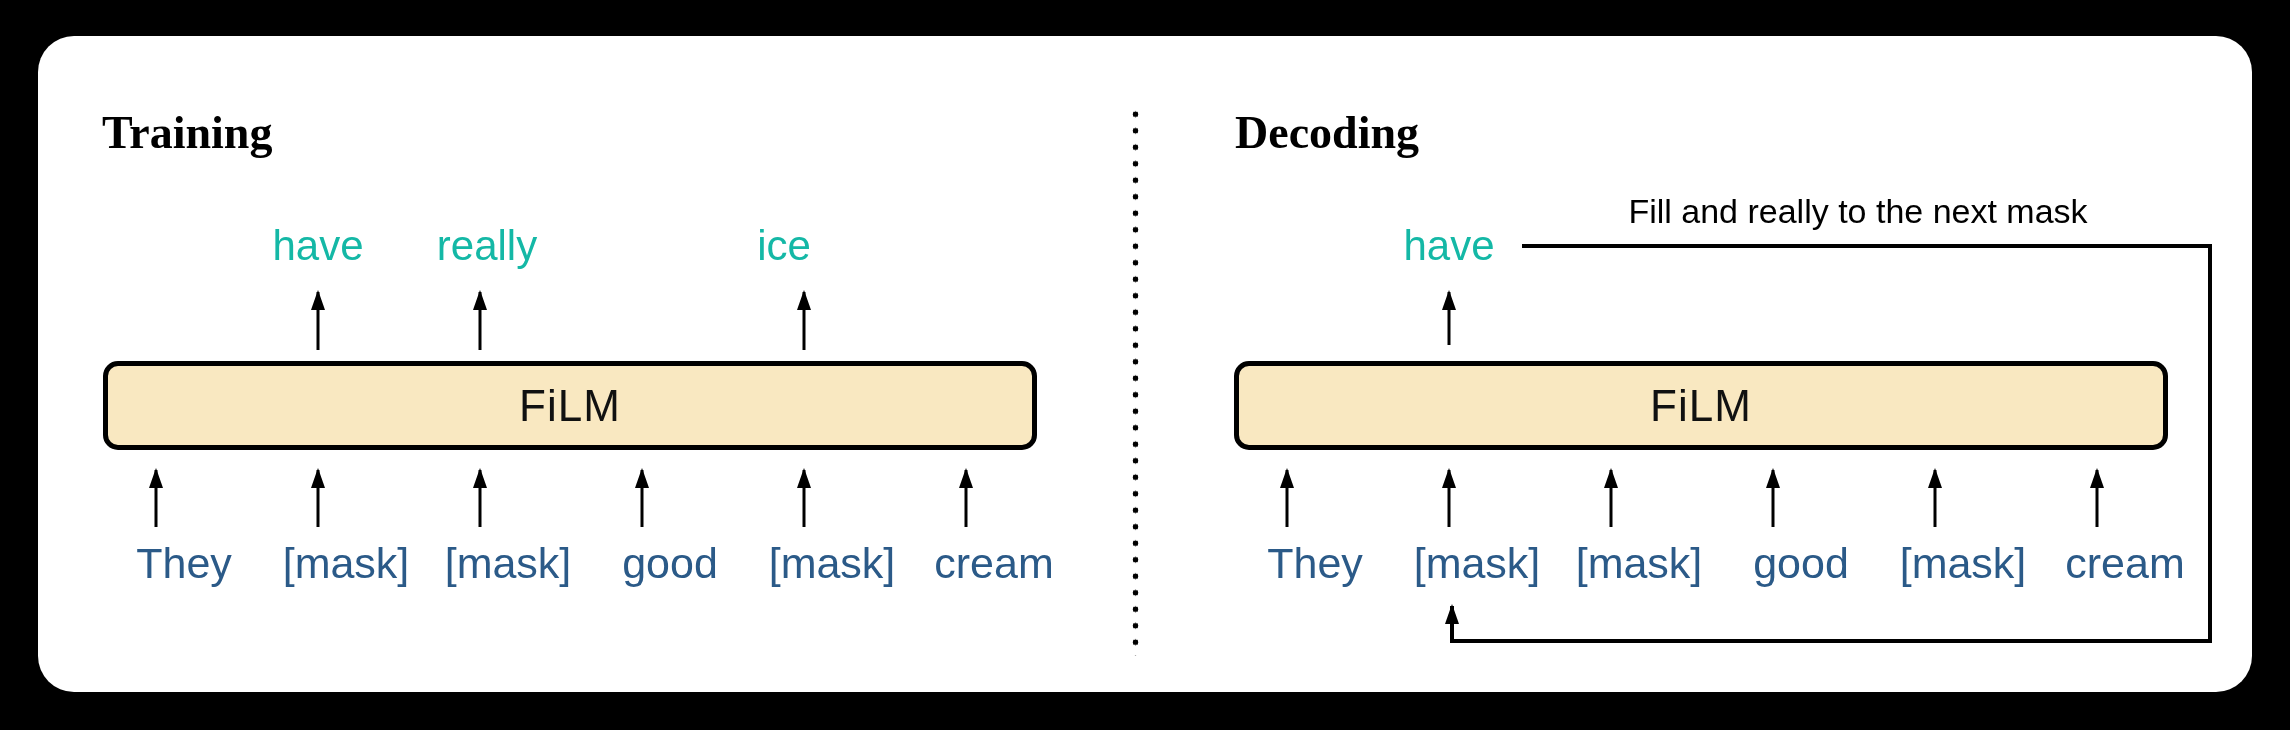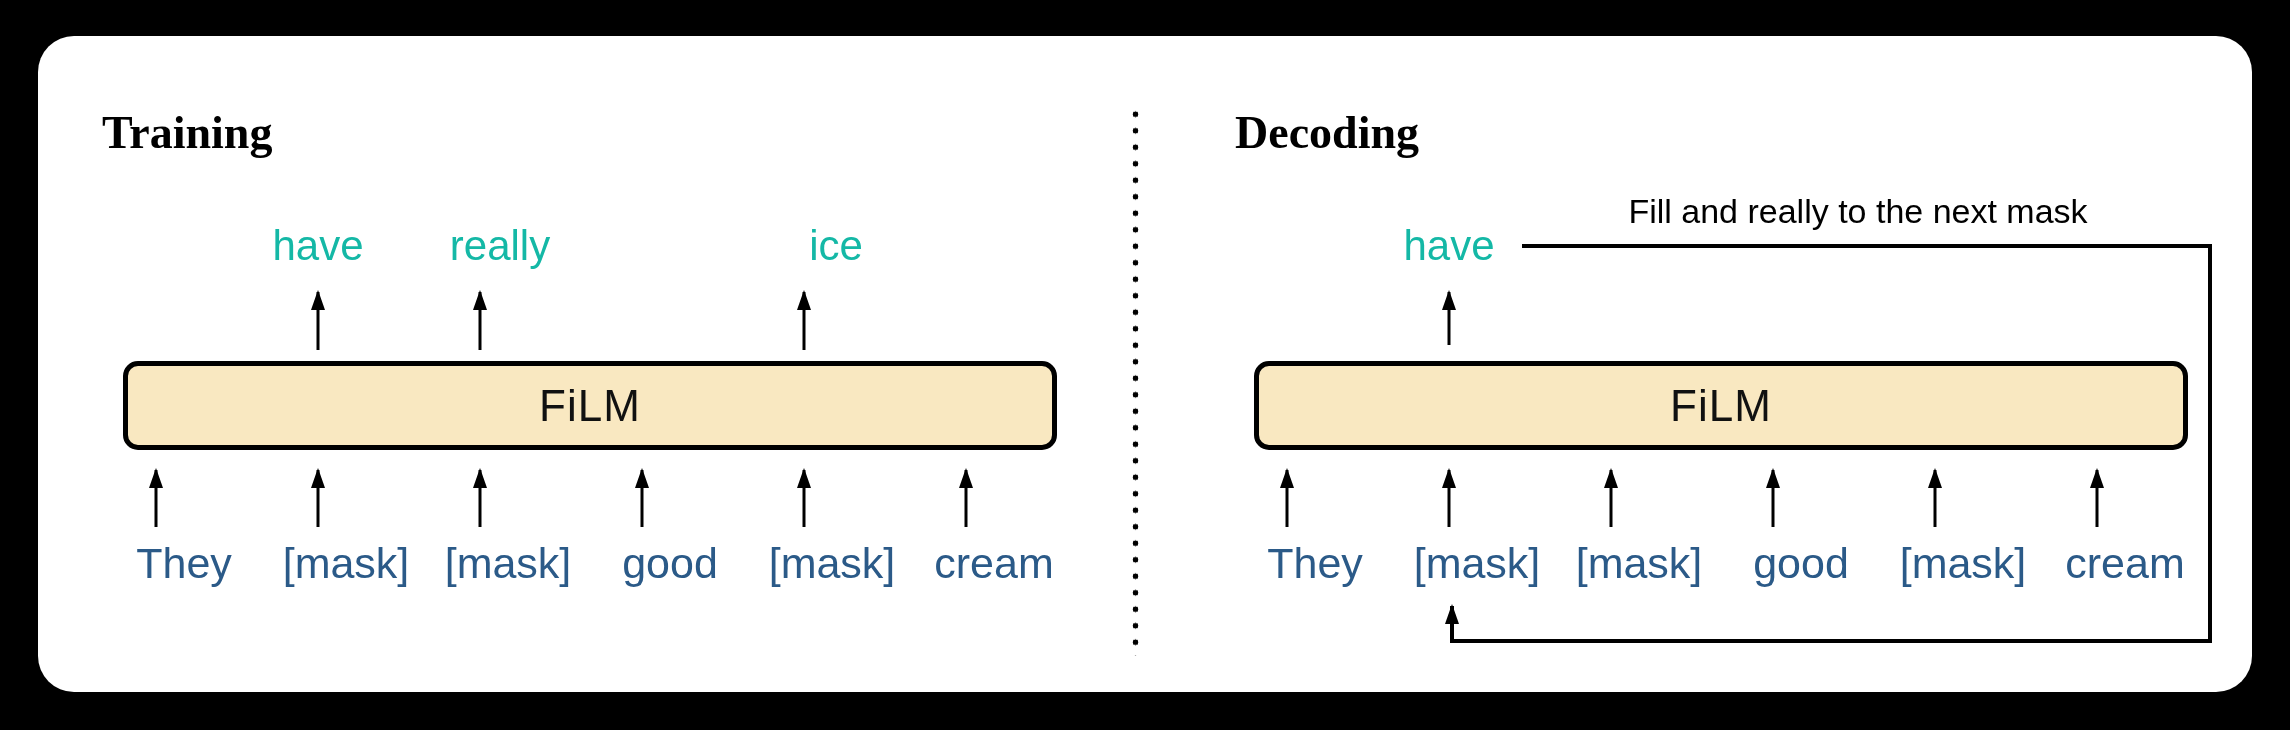--- a/index.html
+++ b/index.html
@@ -53,21 +53,20 @@
     top: 361px;
     width: 934px;
     height: 89px;
     box-sizing: border-box;
     background: #f9e8c1;
     border: 5px solid #000;
     border-radius: 15px;
     display: flex;
     align-items: center;
     justify-content: center;
-    margin-left: 20px;
   }
   .film-box.left  { left: 103px; }
   .film-box.right { left: 1234px; }
   .film-label {
     font-size: 44px;
     color: #111;
     letter-spacing: 1px;
   }
 
   .token {
@@ -108,22 +107,22 @@
 
 <div class="canvas">
   <div class="card"></div>
 
   <div class="divider"></div>
 
   <div class="panel-title title-decoding">Decoding</div>
   <div class="panel-title title-training">Training</div>
 
   <div class="out-word" style="left:318px">have</div>
-  <div class="out-word" style="left:500px">really</div>
-  <div class="out-word" style="left:836px">ice</div>
+  <div class="out-word" style="left:487px">really</div>
+  <div class="out-word" style="left:784px">ice</div>
 
   <div class="film-box left">
     <span class="film-label">FiLM</span>
   </div>
 
   <div class="token" style="left:156px">They</div>
   <div class="token" style="left:318px">[mask]</div>
   <div class="token" style="left:480px">[mask]</div>
   <div class="token" style="left:642px">good</div>
   <div class="token" style="left:804px">[mask]</div>

